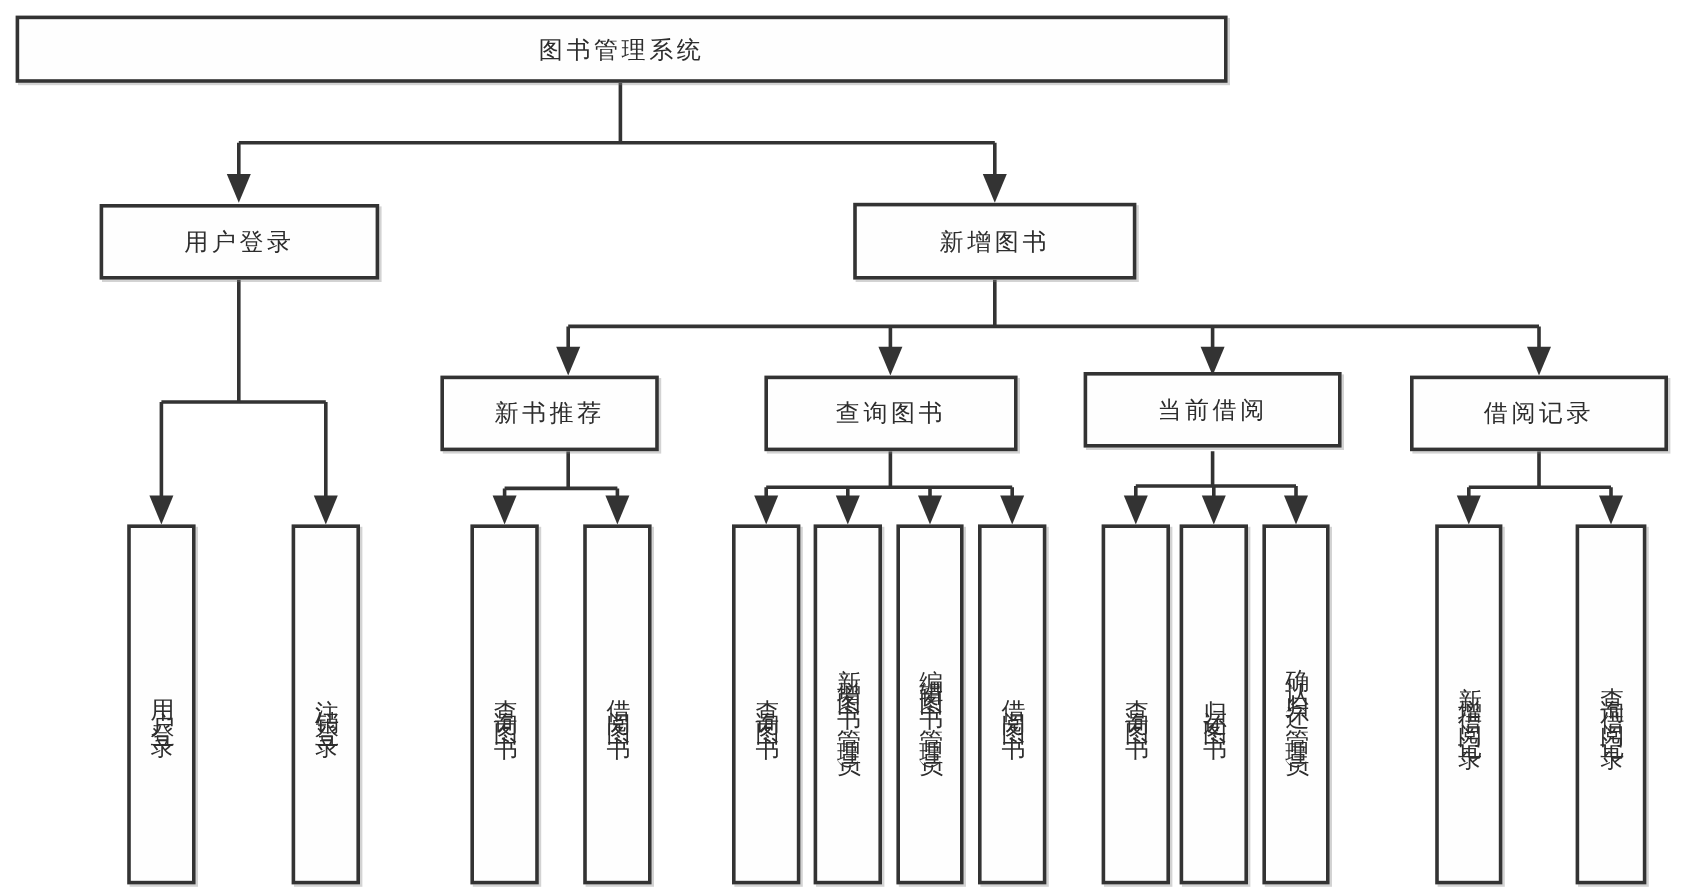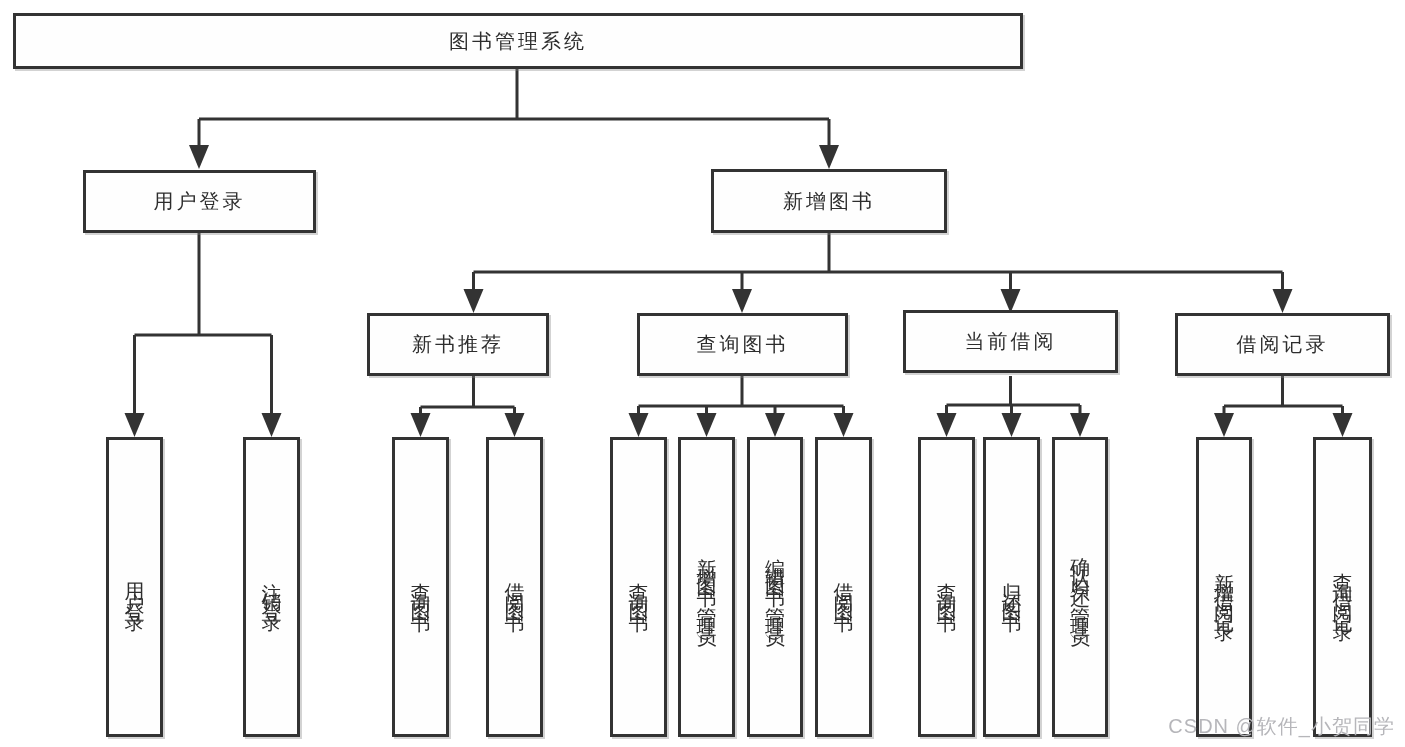--- a/index.html
+++ b/index.html
@@ -125,14 +125,13 @@
   <div class="node" style="left:1052px;top:437px;width:56px;height:300px">
     <span class="v-label">确认归还（管理员）</span>
   </div>
   <div class="node" style="left:1196px;top:437px;width:56px;height:300px">
     <span class="v-label">新增借阅记录</span>
   </div>
   <div class="node" style="left:1313px;top:437px;width:59px;height:300px">
     <span class="v-label">查询借阅记录</span>
   </div>
 
-  <div class="watermark">CSDN @软件_小贺同学</div>
 </div>
 
 </body></html>

